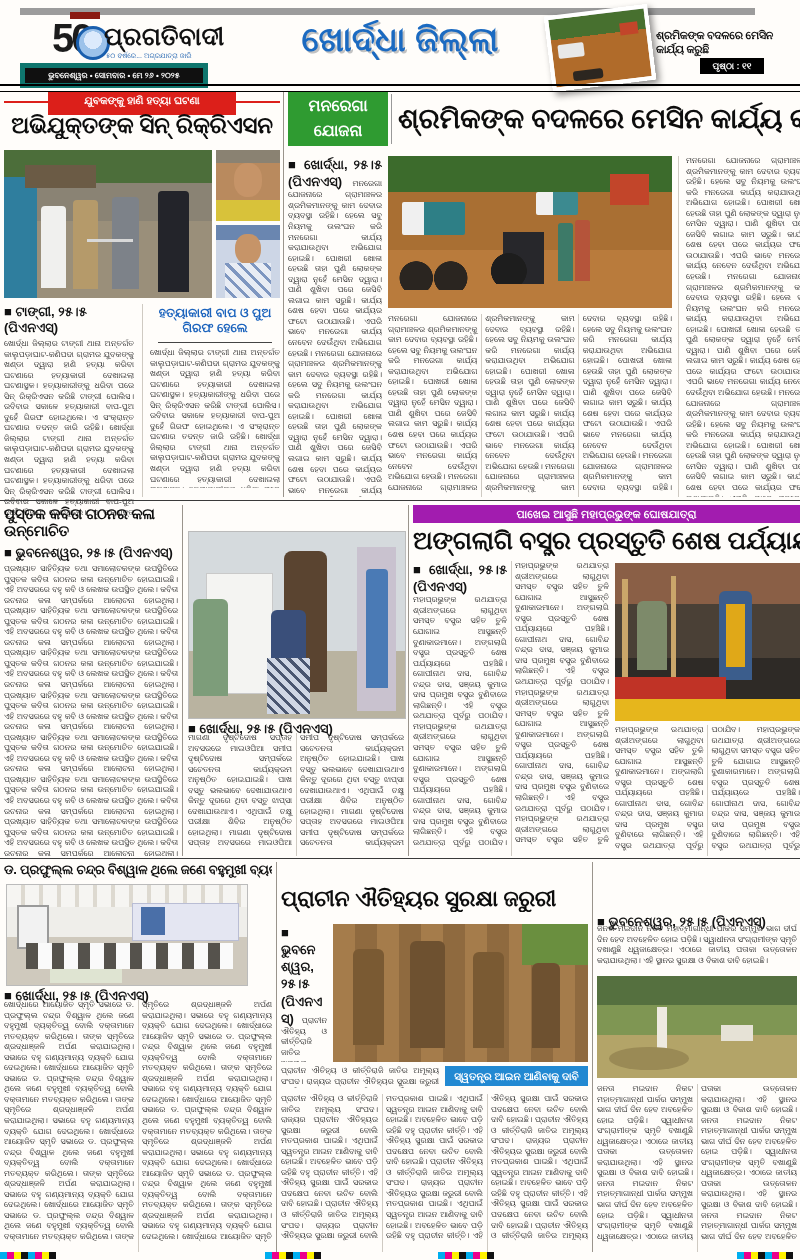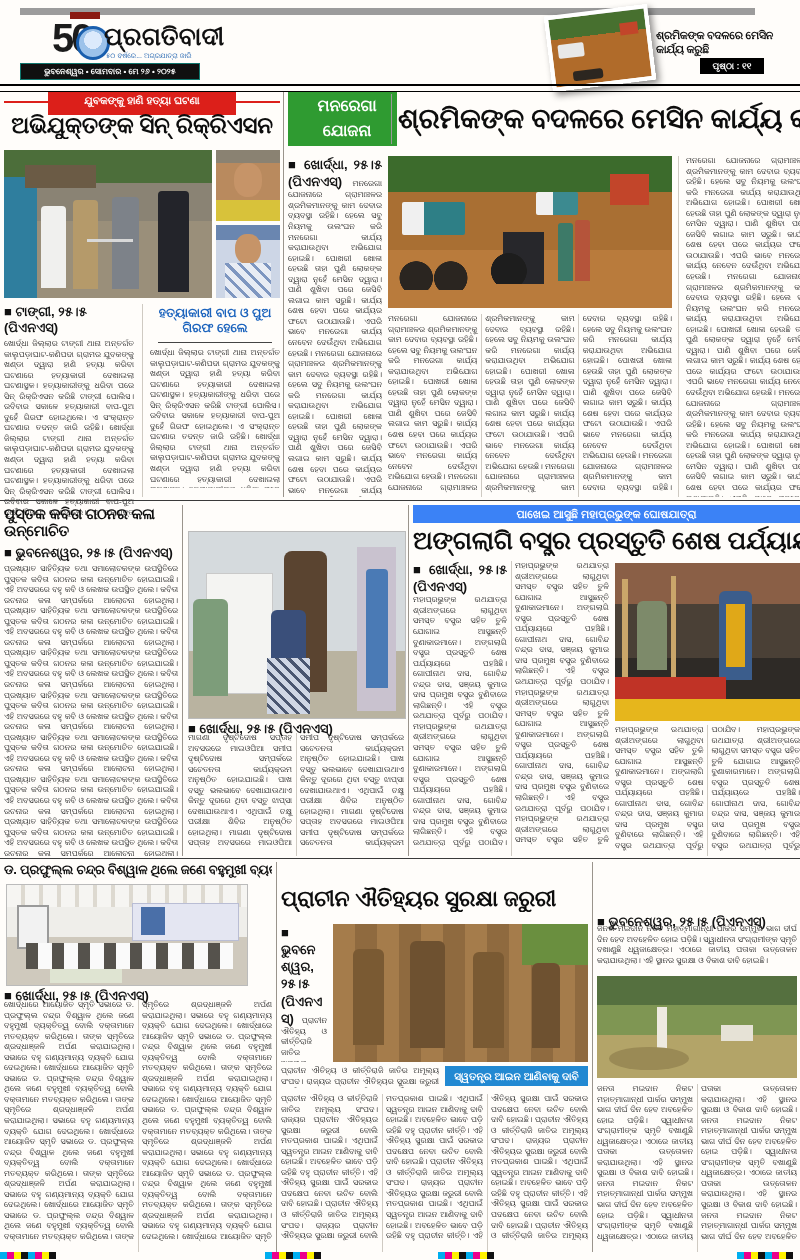--- a/index.html
+++ b/index.html
@@ -8,47 +8,48 @@
   .abs{position:absolute;}
   .photo{position:absolute;overflow:hidden;background:#c8b89a;}
   .photo i{position:absolute;display:block;}
   .body-text{font-size:8px;line-height:1.32;text-align:justify;color:#222;overflow:hidden;word-break:break-word;}
   .cols-2{column-count:2;column-gap:8px;column-rule:1px solid #cfcac2;}
   .cols-3{column-count:3;column-gap:8px;column-rule:1px solid #cfcac2;}
   .dateline{font-size:13px;font-weight:bold;color:#111;}
   .headline{font-weight:bold;color:#0d0d0d;letter-spacing:-.3px;}
   .nowrap{white-space:nowrap;overflow:hidden;}
   .kicker-red{background:#dc1f1a;color:#fff;font-weight:bold;font-size:10.5px;text-align:center;line-height:17px;}
-  .kicker-green{background:#2f9b31;color:#fff;font-weight:bold;text-align:center;padding-left:9px;}
-  .kicker-blue{background:#3b82f6;color:#fff;font-weight:bold;font-size:11px;text-align:center;line-height:18px;}
+  .kicker-green{background:#2f9b31;color:#fff;font-weight:bold;text-align:center;}
+  .kicker-blue{background:#a21caf;color:#fff;font-weight:bold;font-size:11px;text-align:center;line-height:18px;}
   .subhead-blue{color:#1b63bd;font-weight:bold;font-size:12.5px;text-align:center;line-height:1.2;}
   .subbar-blue{background:#2289d2;color:#fff;font-weight:bold;font-size:10.5px;text-align:center;line-height:20px;overflow:hidden;}
   .vrule{position:absolute;width:1px;background:#9a948c;}
   .hrule{position:absolute;left:0;width:800px;background:#3a3a3a;height:1px;}
   .badge{background:#000;color:#fff;font-size:9px;text-align:center;line-height:16px;font-weight:bold;}
   .cmyk{position:absolute;bottom:1px;height:7px;display:flex;gap:0;}
   .cmyk i{width:7px;height:7px;display:block;}
-  .edition{background:#101010;color:#fff;font-size:8px;font-weight:bold;text-align:center;line-height:15px;border:1px solid #0f766e;overflow:hidden;}
+  .edition{background:#101010;color:#fff;font-size:8px;font-weight:bold;text-align:center;line-height:15px;border:5px solid #0f766e;overflow:hidden;}
 </style>
 </head>
 <body>
 
 <div class="page">
 
   <div class="abs" style="left:20px;top:8px;width:735px;height:7px;background:#9c9c9c;"></div>
 
   <div class="abs" style="left:52px;top:14px;width:50px;height:50px;">
     <span style="position:absolute;left:0;top:2px;font-size:40px;font-weight:bold;color:#1c1c1c;letter-spacing:-3px;">50</span>
     <span style="position:absolute;left:24px;top:12px;width:28px;height:28px;border-radius:50%;border:3px solid #1a5fae;background:radial-gradient(circle at 50% 40%,#dceafc 0 40%,#9cc2ea 41% 100%);"></span>
     <span style="position:absolute;left:18px;top:-2px;width:30px;height:7px;background:#8a1a12;"></span>
   </div>
   <div class="abs" style="left:104px;top:22px;font-size:25px;font-weight:bold;color:#111;white-space:nowrap;">ପ୍ରଗତିବାଦୀ</div>
   <div class="abs" style="left:106px;top:52px;font-size:7px;color:#1a5fae;white-space:nowrap;">୫୦ ବର୍ଷରେ... ଅଗ୍ରଯାତ୍ରା ଜାରି</div>
   <div class="abs edition" style="left:20px;top:63px;width:178px;height:15px;">ଭୁବନେଶ୍ୱର • ସୋମବାର • ମେ ୨୬ • ୨୦୨୫</div>
 
+  <div class="abs" style="left:250px;top:20px;width:300px;text-align:center;font-size:34px;font-weight:bold;color:#1b6ac1;text-shadow:2px 2px 0 #c2c2c2;white-space:nowrap;overflow:hidden;">ଖୋର୍ଦ୍ଧା ଜିଲ୍ଲା</div>
 
   <div class="abs" style="left:548px;top:10px;width:96px;height:68px;transform:rotate(-7deg);border:4px solid #fff;box-shadow:3px 4px 7px rgba(0,0,0,.45);background:linear-gradient(180deg,#47702f 0 30%,#b06b2a 30% 100%);">
     <i style="position:absolute;left:6px;top:26px;width:26px;height:14px;background:#e8e8e8;border-radius:2px;display:block;"></i>
     <i style="position:absolute;right:8px;top:12px;width:18px;height:12px;background:#c2452a;display:block;"></i>
     <i style="position:absolute;left:18px;bottom:4px;width:30px;height:10px;background:#2c2620;border-radius:3px;display:block;"></i>
   </div>
   <div class="abs headline" style="left:656px;top:28px;width:128px;font-size:11px;line-height:1.3;">ଶ୍ରମିକଙ୍କ ବଦଳରେ ମେସିନ କାର୍ଯ୍ୟ କରୁଛି</div>
   <div class="abs badge" style="left:700px;top:58px;width:64px;height:16px;">ପୃଷ୍ଠା : ୧୧</div>
 
   <div class="abs" style="left:0;top:84px;width:800px;height:5px;border-top:2px solid #000;border-bottom:1px solid #000;"></div>

